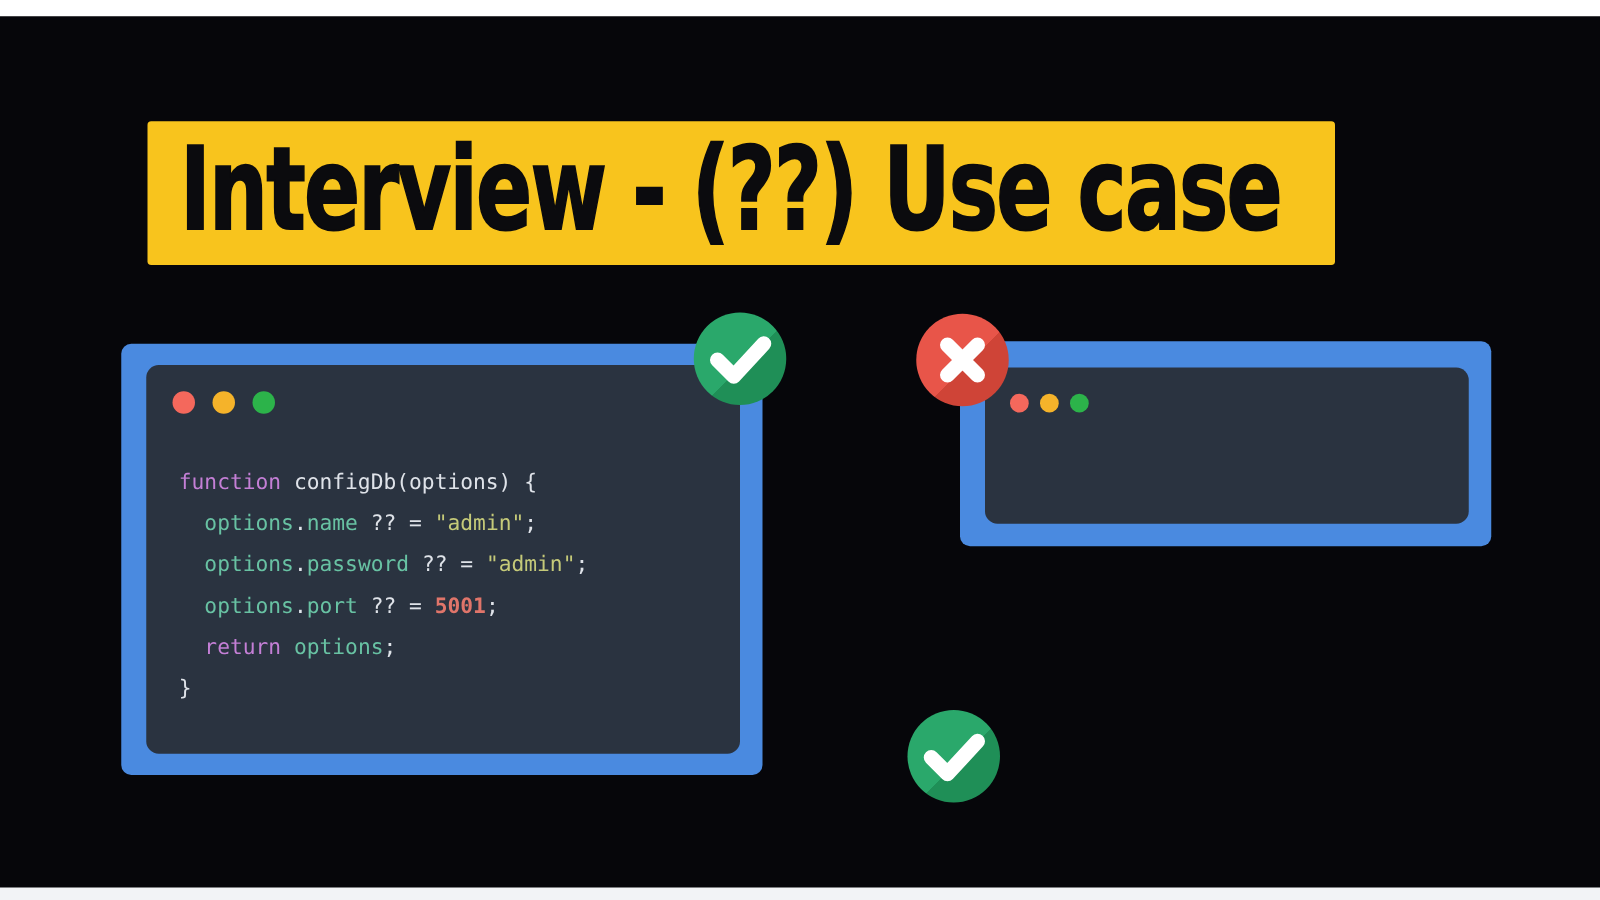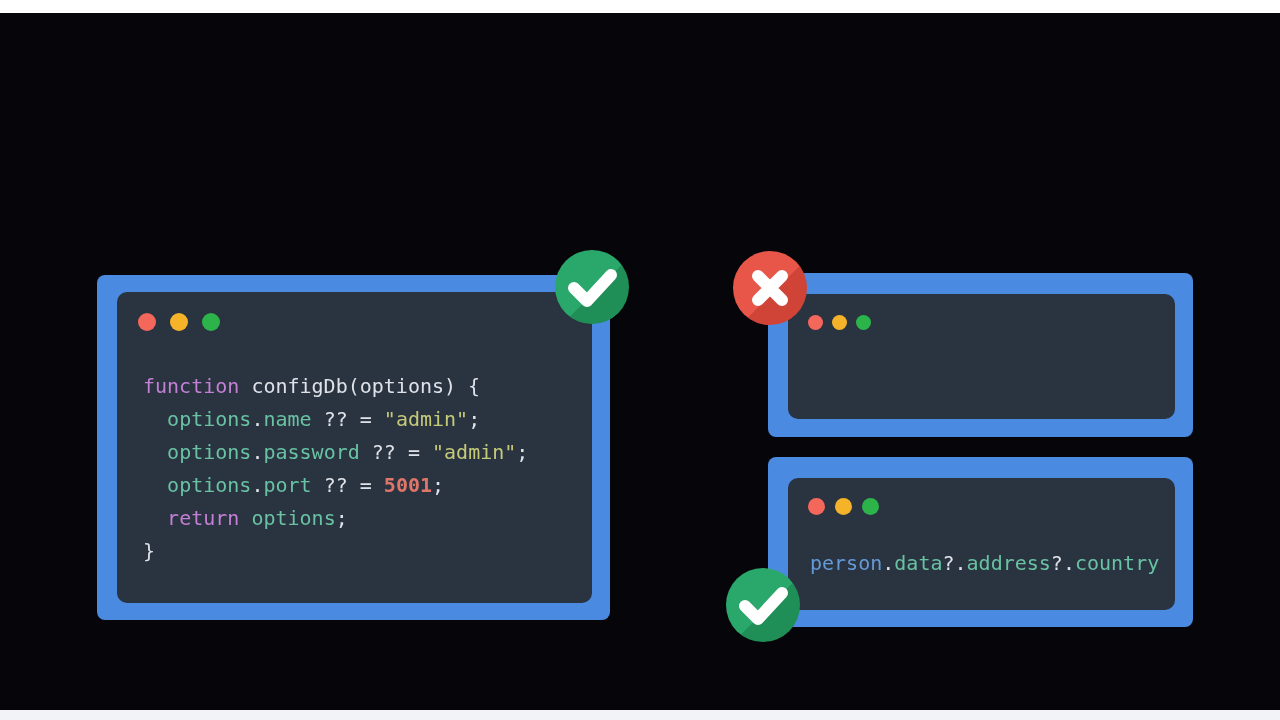--- a/index.html
+++ b/index.html
@@ -45,21 +45,21 @@
   #win-left .dot{width:18px;height:18px;}
   #win-rt .dots{left:20px;top:21px;gap:9px;}
   #win-rt .dot{width:15px;height:15px;}
   #win-rb .dots{left:20px;top:20px;gap:10px;}
   #win-rb .dot{width:17px;height:17px;}
   .dot.red{background:var(--dot-red,#f4685c);}
   .dot.amber{background:var(--dot-amber,#f5b32a);}
   .dot.green{background:var(--dot-green,#2cb34a);}
 
   .code{position:absolute;font-family:"DejaVu Sans Mono",monospace;white-space:pre;}
-  #win-left .code{left:26px;top:78px;font-size:20px;line-height:33px;}
+  #win-left .code{left:26px;top:78px;font-size:17px;line-height:33px;}
   #win-rt .code{left:22px;top:67px;font-size:18px;line-height:28px;}
   #win-rb .code{left:22px;top:71px;font-size:20px;line-height:28px;}
   .tok-plain{color:var(--code-plain,#dfe3e9);}
   .tok-keyword{color:var(--code-keyword,#c47fd6);}
   .tok-property{color:var(--code-property,#68c2a3);}
   .tok-string{color:var(--code-string,#c5ca79);}
   .tok-number{color:var(--code-number,#e0756a);font-weight:bold;}
   .tok-function{color:var(--code-function,#6599d6);}
 
   
@@ -71,20 +71,23 @@
   #badge-bottom-check{left:726px;top:568px;}
   .badge svg{position:absolute;left:0;top:0;}
 </style>
 </head>
 <body>
 
 <div class="stage">
 
   <div class="strip top"></div>
 
+  <div class="banner">
+    <span class="title">Interview - (??) Use case</span>
+  </div>
 
 
   <div class="window" id="win-left">
     <div class="window-inner">
       <div class="dots">
         <span class="dot red"></span>
         <span class="dot amber"></span>
         <span class="dot green"></span>
       </div>
       <div class="code"><div><span class="tok-keyword">function </span><span class="tok-plain">configDb(options) {</span></div><div><span class="tok-plain">  </span><span class="tok-property">options</span><span class="tok-plain">.</span><span class="tok-property">name</span><span class="tok-plain"> ?? = </span><span class="tok-string">"admin"</span><span class="tok-plain">;</span></div><div><span class="tok-plain">  </span><span class="tok-property">options</span><span class="tok-plain">.</span><span class="tok-property">password</span><span class="tok-plain"> ?? = </span><span class="tok-string">"admin"</span><span class="tok-plain">;</span></div><div><span class="tok-plain">  </span><span class="tok-property">options</span><span class="tok-plain">.</span><span class="tok-property">port</span><span class="tok-plain"> ?? = </span><span class="tok-number">5001</span><span class="tok-plain">;</span></div><div><span class="tok-plain">  </span><span class="tok-keyword">return </span><span class="tok-property">options</span><span class="tok-plain">;</span></div><div><span class="tok-plain">}</span></div></div>
@@ -94,30 +97,20 @@
   <div class="window" id="win-rt">
     <div class="window-inner">
       <div class="dots">
         <span class="dot red"></span>
         <span class="dot amber"></span>
         <span class="dot green"></span>
       </div>
     </div>
   </div>
 
-  <div class="window" id="win-rb">
-    <div class="window-inner">
-      <div class="dots">
-        <span class="dot red"></span>
-        <span class="dot amber"></span>
-        <span class="dot green"></span>
-      </div>
-      <div class="code"><div><span class="tok-function">person</span><span class="tok-plain">.</span><span class="tok-property">data</span><span class="tok-plain">?.</span><span class="tok-property">address</span><span class="tok-plain">?.</span><span class="tok-property">country</span></div></div>
-    </div>
-  </div>
 
   <div class="badge ok" id="badge-left-check">
     <svg width="74" height="74" viewBox="0 0 74 74">
       <path d="M19 38 L32 51 L56 25" fill="none" stroke="#ffffff" stroke-width="12" stroke-linecap="round" stroke-linejoin="round"></path>
     </svg>
   </div>
 
   <div class="badge err" id="badge-cross">
     <svg width="74" height="74" viewBox="0 0 74 74">
       <path d="M25 25 L49 49 M49 25 L25 49" fill="none" stroke="#ffffff" stroke-width="12" stroke-linecap="round"></path>

